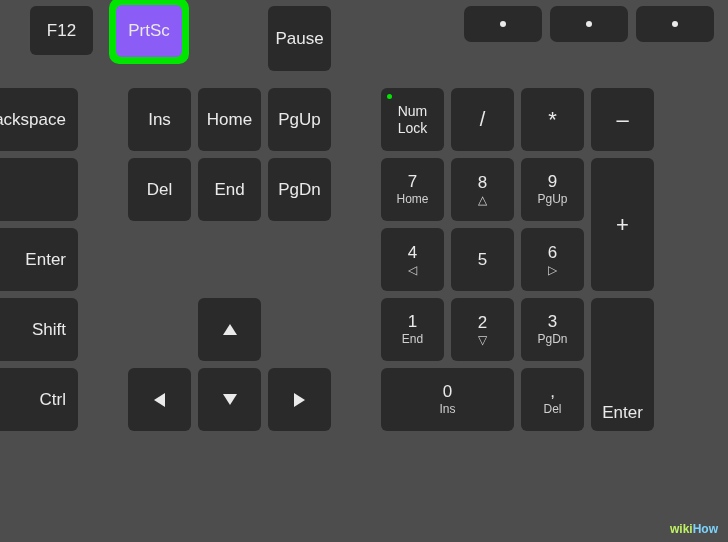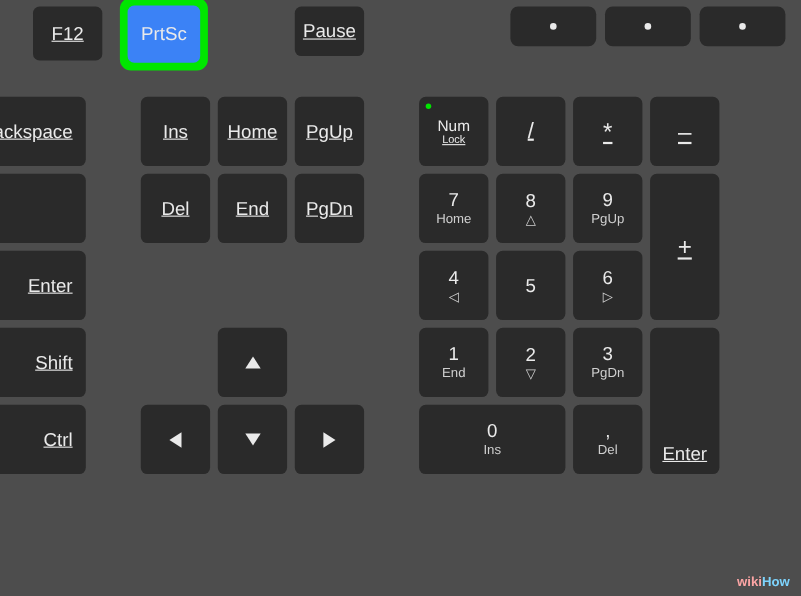--- a/index.html
+++ b/index.html
@@ -25,37 +25,37 @@
     display: flex;
     flex-direction: column;
     align-items: center;
     justify-content: center;
     box-sizing: border-box;
     padding: 4px;
     line-height: 1.15;
   }
   .key .top { font-size: 17px; font-weight: 400; }
   .key .bot { font-size: 12px; font-weight: 400; color: #cfcfcf; margin-top: 2px; text-align:center;}
-  .key.single-line { font-size: 17px; font-weight: 400; text-decoration: underline; }
+  .key.single-line { font-size: 17px; font-weight: 400; }
   .key.left-top-align { align-items: flex-start; justify-content: flex-start; padding-left: 12px; padding-top: 8px; }
   .key.right-align { align-items: flex-end; padding-right: 12px; }
   .key.bottom-align { justify-content: flex-end; padding-bottom: 8px; }
 
   .highlight {
     position: absolute;
     border: 7px solid #00e600;
     border-radius: 10px;
     box-sizing: border-box;
     background: #00e600;
     z-index: 5;
   }
   .highlight .key-inner {
     width: 100%;
     height: 100%;
-    background: #3b82f6;
+    background: #8b5cf6;
     border-radius: 6px;
     display: flex;
     align-items: center;
     justify-content: center;
     color: #eaeaea;
     font-size: 17px;
   }
 
   .indicator-dot {
     position:absolute;
@@ -78,21 +78,21 @@
   .watermark {
     position:absolute;
     right:4px;
     bottom:4px;
     font-size:12px;
     font-weight:600;
     padding:2px 6px;
     border-radius:3px;
     color:#333;
   }
-  .watermark .wm-wiki { color:#fca5a5; }
+  .watermark .wm-wiki { color:#bef264; }
   .watermark .wm-how { color:#7dd3fc; }
 
   
   .tri-up, .tri-down, .tri-left, .tri-right {
     width:0; height:0; display:inline-block;
   }
   .tri-up { border-left:7px solid transparent; border-right:7px solid transparent; border-bottom:11px solid #eaeaea; }
   .tri-down { border-left:7px solid transparent; border-right:7px solid transparent; border-top:11px solid #eaeaea; }
   .tri-left { border-top:7px solid transparent; border-bottom:7px solid transparent; border-right:11px solid #eaeaea; }
   .tri-right { border-top:7px solid transparent; border-bottom:7px solid transparent; border-left:11px solid #eaeaea; }
@@ -104,21 +104,21 @@
 <body>
 
 <div class="keyboard">
 
   <div class="key single-line" style="left:30px; top:6px; width:63px; height:49px;">F12</div>
 
   <div class="highlight" style="left:109px; top:-2px; width:80px; height:66px;">
     <div class="key-inner">PrtSc</div>
   </div>
 
-  <div class="key single-line" style="left:268px; top:6px; width:63px; height:45px;">Pause</div>
+  <div class="key single-line" style="left:268px; top:6px; width:63px; height:65px;">Pause</div>
 
   <div class="media-key" style="left:464px; top:6px; width:78px; height:36px;">
       <span class="media-dot"></span>
     </div>
   <div class="media-key" style="left:550px; top:6px; width:78px; height:36px;">
       <span class="media-dot"></span>
     </div>
   <div class="media-key" style="left:636px; top:6px; width:78px; height:36px;">
       <span class="media-dot"></span>
     </div>
@@ -150,21 +150,21 @@
   <div class="key" style="left:198px; top:368px; width:63px; height:63px;">
       <span class="tri-down"></span>
     </div>
   <div class="key" style="left:268px; top:368px; width:63px; height:63px;">
       <span class="tri-right"></span>
     </div>
 
   <div class="key" style="left:381px; top:88px; width:63px; height:63px;">
     <span class="indicator-dot"></span>
     <span class="top" style="font-size:14px;">Num</span>
-    <span class="top" style="font-size:10px;text-decoration:underline;">Lock</span>
+    <span class="top" style="font-size:14px;">Lock</span>
   </div>
   <div class="key single-line" style="left:451px; top:88px; width:63px; height:63px; font-size:20px;">/</div>
   <div class="key single-line" style="left:521px; top:88px; width:63px; height:63px; font-size:22px;">*</div>
   <div class="key single-line" style="left:591px; top:88px; width:63px; height:63px; font-size:22px;">–</div>
 
   <div class="key" style="left:381px; top:158px; width:63px; height:63px;">
     <span class="top">7</span>
     <span class="bot">Home</span>
   </div>
   <div class="key" style="left:451px; top:158px; width:63px; height:63px;">

